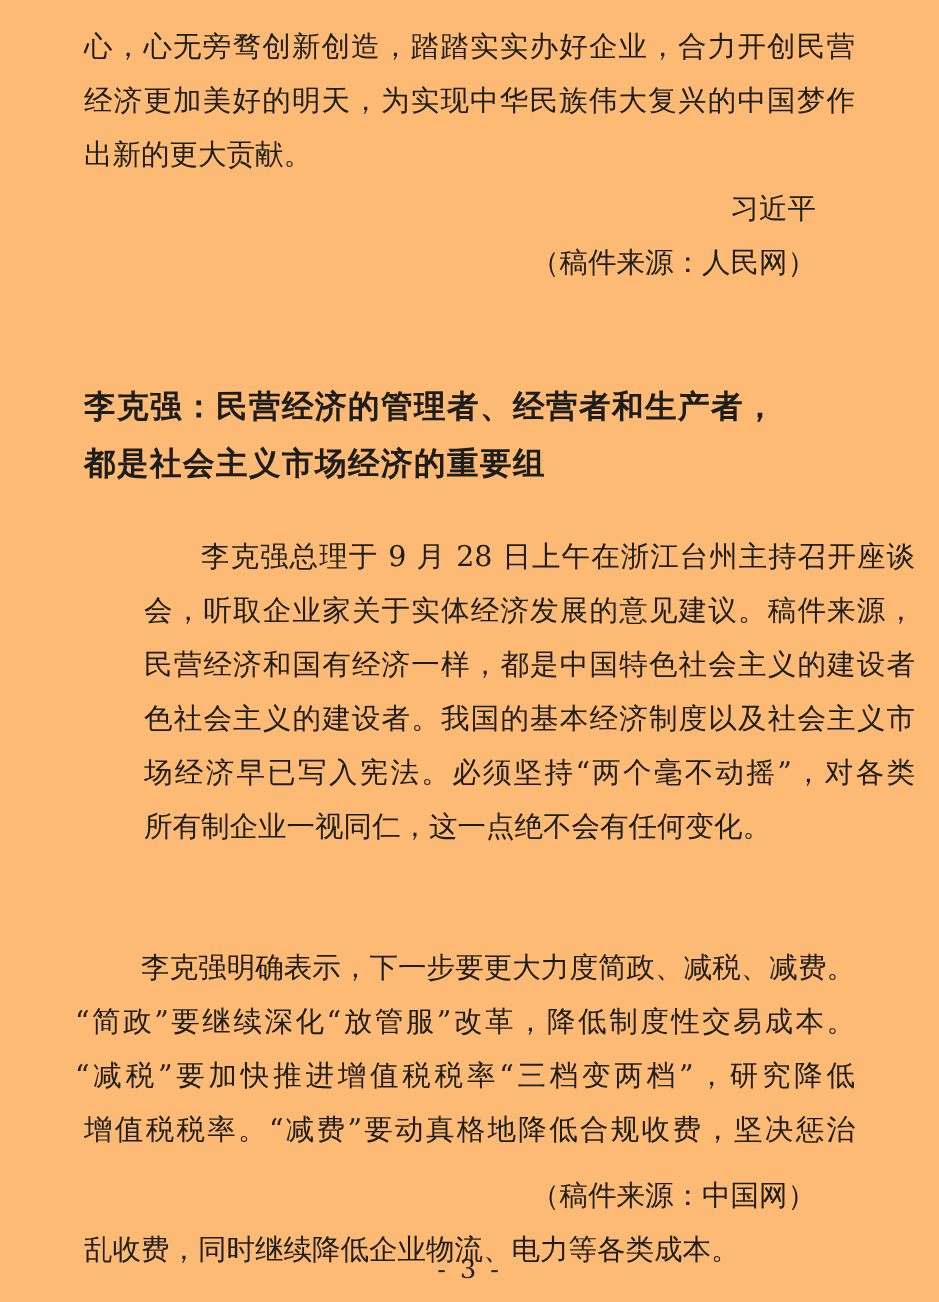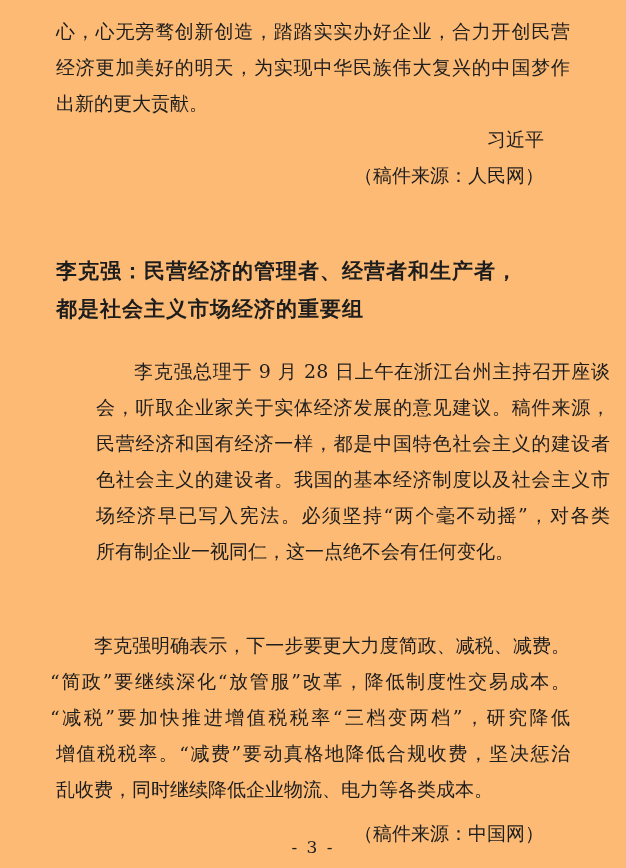--- a/index.html
+++ b/index.html
@@ -85,19 +85,19 @@
     <div class="line fill">色社会主义的建设者。我国的基本经济制度以及社会主义市</div>
     <div class="line fill">场经济早已写入宪法。必须坚持“两个毫不动摇”，对各类</div>
     <div class="line">所有制企业一视同仁，这一点绝不会有任何变化。</div>
   </section>
 
   <section class="col p2">
     <div class="line fill indent">李克强明确表示，下一步要更大力度简政、减税、减费。</div>
     <div class="line fill hang">“简政”要继续深化“放管服”改革，降低制度性交易成本。</div>
     <div class="line fill hang">“减税”要加快推进增值税税率“三档变两档”，研究降低</div>
     <div class="line fill">增值税税率。“减费”要动真格地降低合规收费，坚决惩治</div>
+    <div class="line right src">（稿件来源：中国网）</div>
     <div class="line">乱收费，同时继续降低企业物流、电力等各类成本。</div>
-    <div class="line right src">（稿件来源：中国网）</div>
   </section>
 
   <div class="pagenum">- 3 -</div>
 
 </div>
 
 </body></html>

